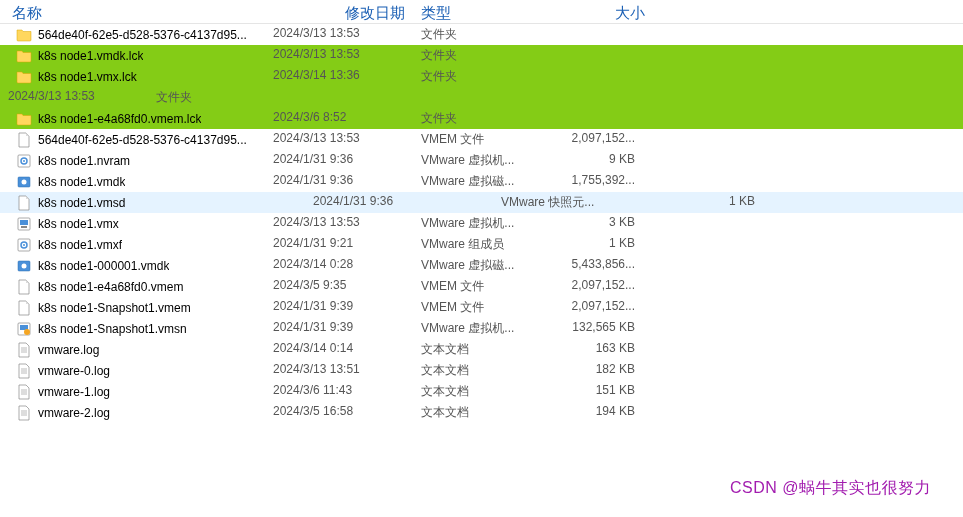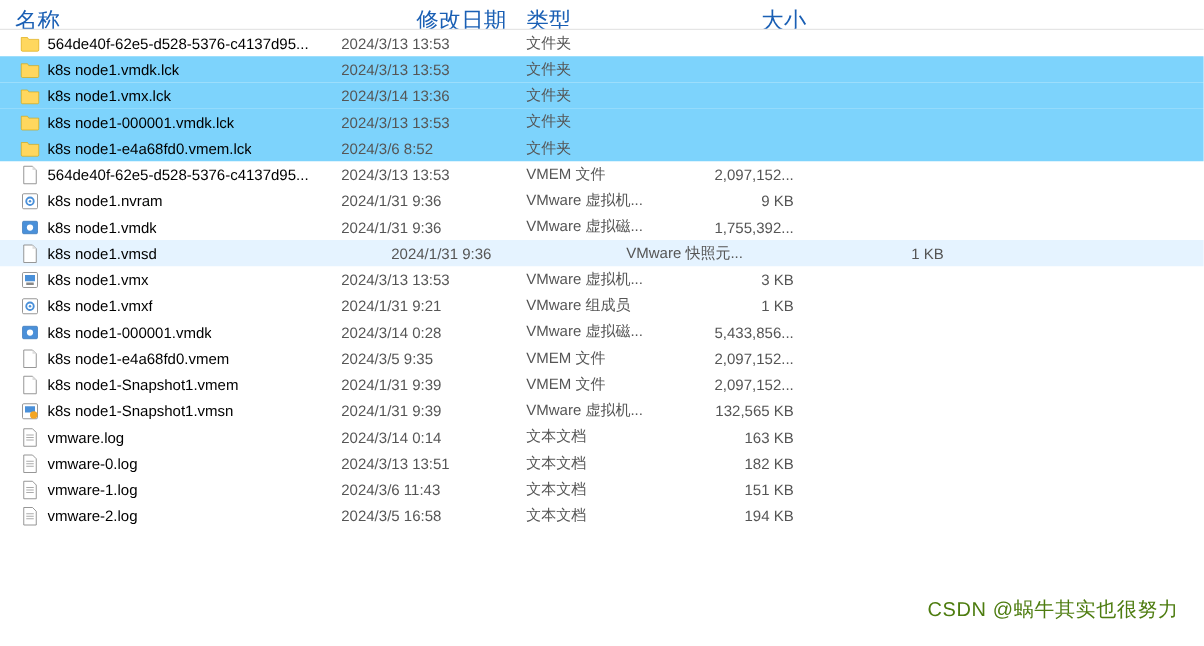--- a/index.html
+++ b/index.html
@@ -16,49 +16,48 @@
     }
     .header {
       display: flex;
       height: 24px;
       border-bottom: 1px solid #e5e5e5;
       background: #ffffff;
     }
     .header-col {
       padding: 4px 8px;
       color: #1a5fb4;
-      font-size: 18px;
+      font-size: 15px;
       white-space: nowrap;
       overflow: hidden;
       text-overflow: ellipsis;
     }
     .col-name { width: 265px; padding-left: 12px; }
     .col-date { width: 148px; text-align: right; }
     .col-type { width: 130px; }
     .col-size { width: 110px; text-align: right; }
     .file-list { }
     .row {
       display: flex;
       height: 21px;
-      align-items: center;
-    }
-    .row.highlight { background: #7dd3fc; }
+    }
+    .row.highlight { background: #84cc16; }
     .row.hover { background: #e5f3ff; gap: 40px; }
     .cell { padding: 2px 8px; white-space: nowrap; overflow: hidden; text-overflow: ellipsis; }
     .cell-name { width: 265px; padding-left: 16px; display: flex; align-items: center; gap: 6px; }
     .cell-date { width: 148px; color: #555; }
     .cell-type { width: 130px; color: #555; }
     .cell-size { width: 110px; text-align: right; color: #555; padding-right: 18px; }
     .file-label { color: #000; overflow: hidden; text-overflow: ellipsis; white-space: nowrap; }
     .icon { width: 16px; height: 16px; flex-shrink: 0; display: flex; align-items: center; justify-content: center; }
     .watermark {
       position: absolute;
       bottom: 18px;
-      right: 20px;
-      color: #4d7c0f;
+      right: 32px;
+      color: #a21caf;
       font-size: 16px;
       letter-spacing: 0.5px;
     }
   </style>
 </head>
 <body>
 
 <div class="header">
   <div class="header-col col-name">名称</div>
   <div class="header-col col-date">修改日期</div>
@@ -100,28 +99,20 @@
             <path fill="#ffd75e" stroke="#d9a400" stroke-width="0.5" d="M1 3h5l1 1.5h8v8.5a1 1 0 0 1-1 1H2a1 1 0 0 1-1-1V3z"></path>
           </svg>
         </span>
         <span class="file-label">k8s node1.vmx.lck</span>
       </div>
       <div class="cell cell-date">2024/3/14 13:36</div>
       <div class="cell cell-type">文件夹</div>
       <div class="cell cell-size"></div>
     </div>
     <div class="row highlight">
-      <div class="cell cell-name">
-        <span class="icon">
-          <svg viewBox="0 0 16 16" width="16" height="16">
-            <path fill="#ffd75e" stroke="#d9a400" stroke-width="0.5" d="M1 3h5l1 1.5h8v8.5a1 1 0 0 1-1 1H2a1 1 0 0 1-1-1V3z"></path>
-          </svg>
-        </span>
-        <span class="file-label">k8s node1-000001.vmdk.lck</span>
-      </div>
       <div class="cell cell-date">2024/3/13 13:53</div>
       <div class="cell cell-type">文件夹</div>
       <div class="cell cell-size"></div>
     </div>
     <div class="row highlight">
       <div class="cell cell-name">
         <span class="icon">
           <svg viewBox="0 0 16 16" width="16" height="16">
             <path fill="#ffd75e" stroke="#d9a400" stroke-width="0.5" d="M1 3h5l1 1.5h8v8.5a1 1 0 0 1-1 1H2a1 1 0 0 1-1-1V3z"></path>
           </svg>

